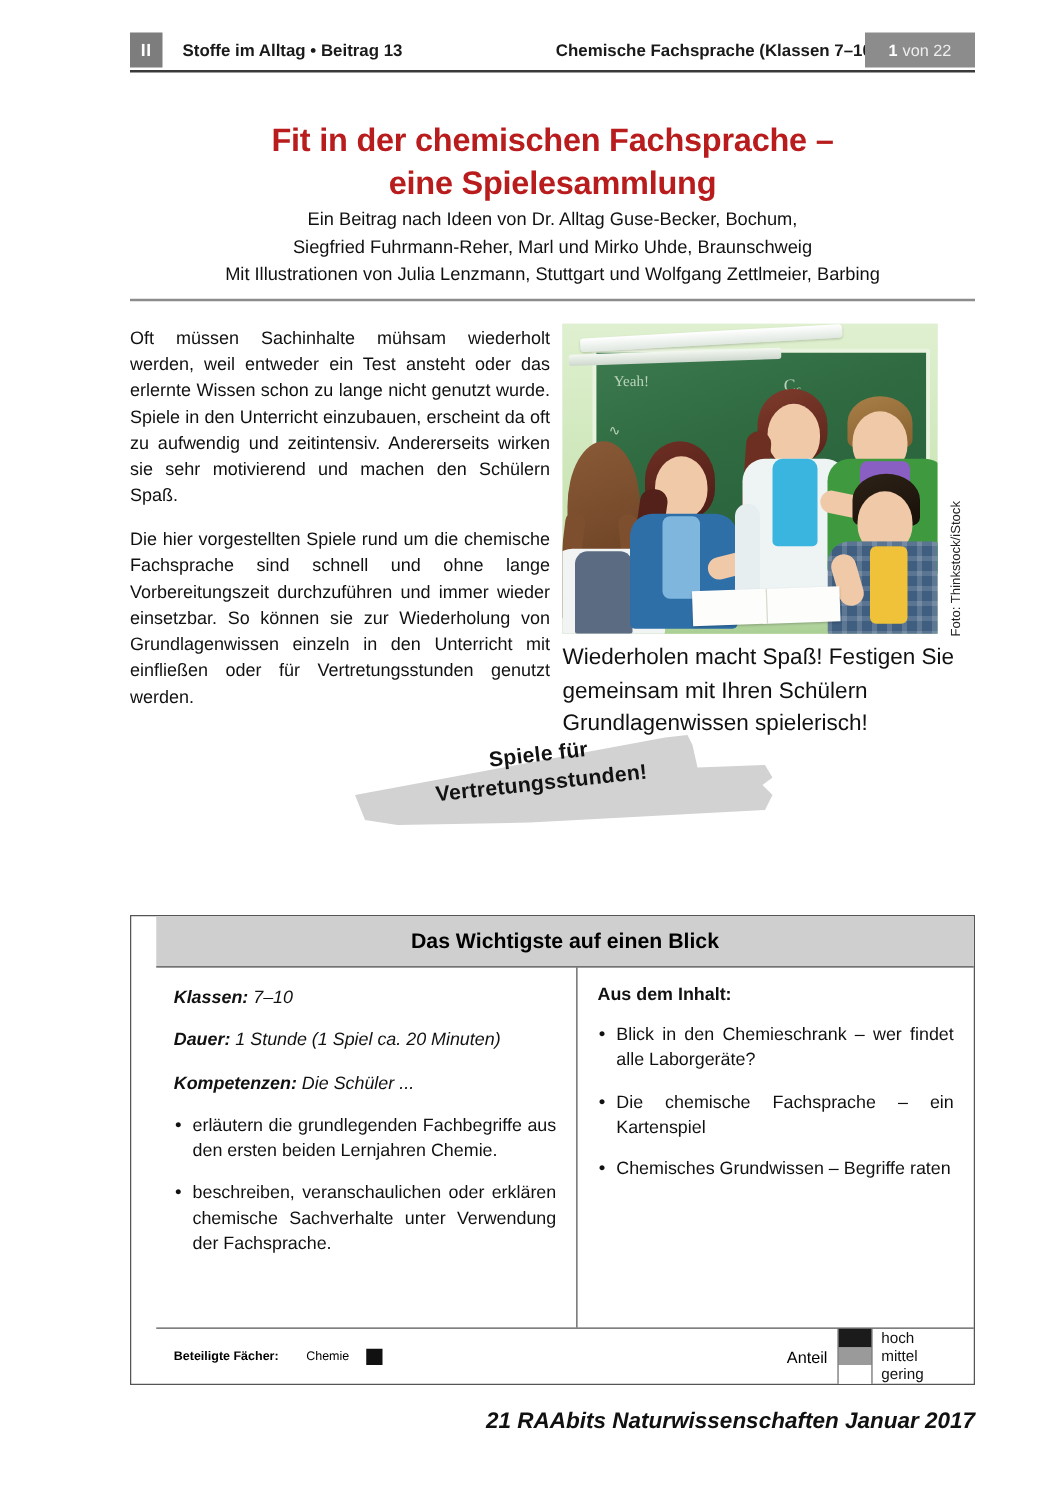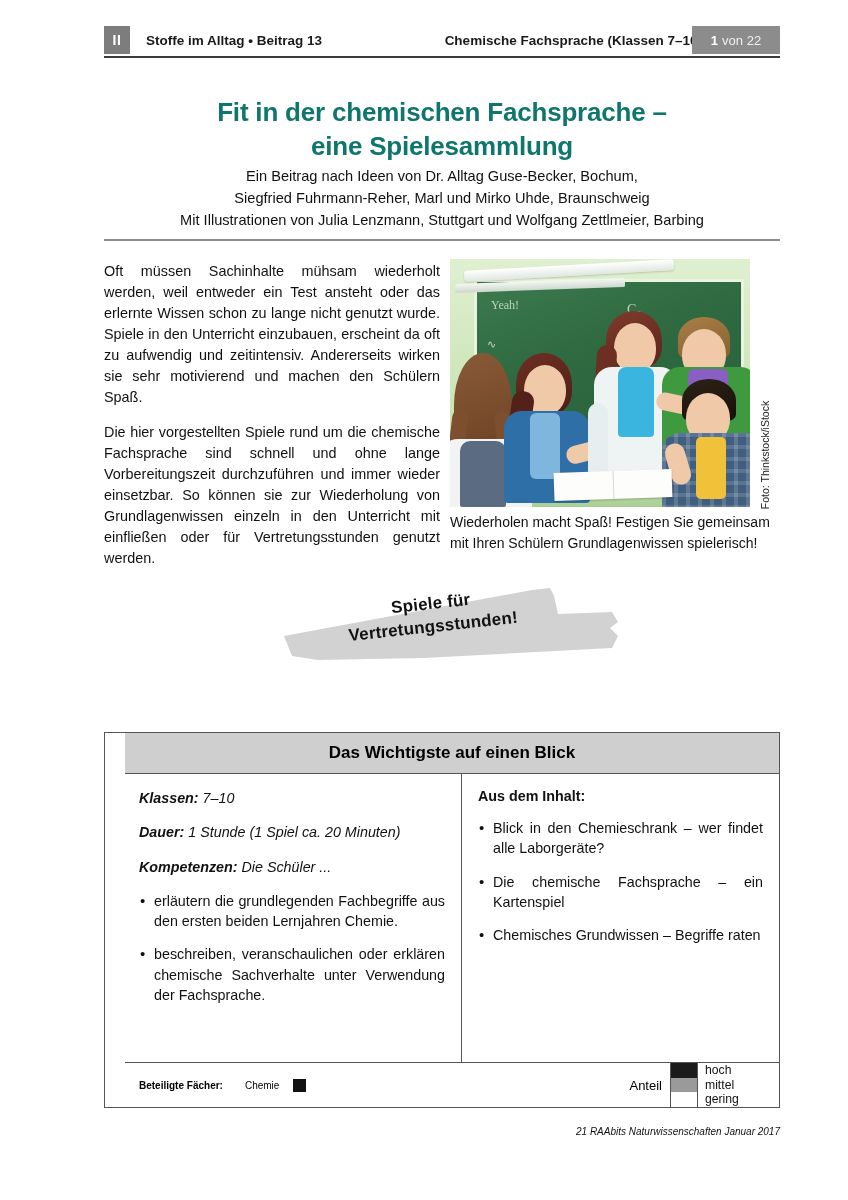--- a/index.html
+++ b/index.html
@@ -95,21 +95,21 @@
   .title {
     position: absolute;
     left: 104px;
     top: 96px;
     width: 676px;
     text-align: center;
     font-size: 26px;
     font-weight: bold;
     line-height: 1.30;
     letter-spacing: -0.2px;
-    color: #0f766e;
+    color: #b91c1c;
   }
   .subtitle {
     position: absolute;
     left: 104px;
     top: 166px;
     width: 676px;
     text-align: center;
     font-size: 14.6px;
     line-height: 1.50;
     color: #111;
@@ -150,21 +150,21 @@
     position: absolute;
     inset: 0;
     overflow: hidden;
     background: #cfe6c0;
   }
   .caption {
     position: absolute;
     left: 450px;
     top: 512px;
     width: 320px;
-    font-size: 14px;
+    font-size: 18px;
     line-height: 1.48;
     color: #111;
   }
   .credit-holder{
     position:absolute;
     left:757px;
     top:395px;
     width:16px;
     height:120px;
   }
@@ -399,23 +399,23 @@
     line-height: 14.6px;
     color: #111;
   }
 
   .pagefoot {
     position: absolute;
     left: 104px;
     top: 1126px;
     width: 676px;
     text-align: right;
-    font-size: 10px;
+    font-size: 18px;
     font-style: italic;
-    font-weight: normal;
+    font-weight: bold;
     color: #111;
   }
 </style>
 </head>
 <body>
 
 <div class="page">
 
   <div class="header">
     <div class="hdr-badge">II</div>

